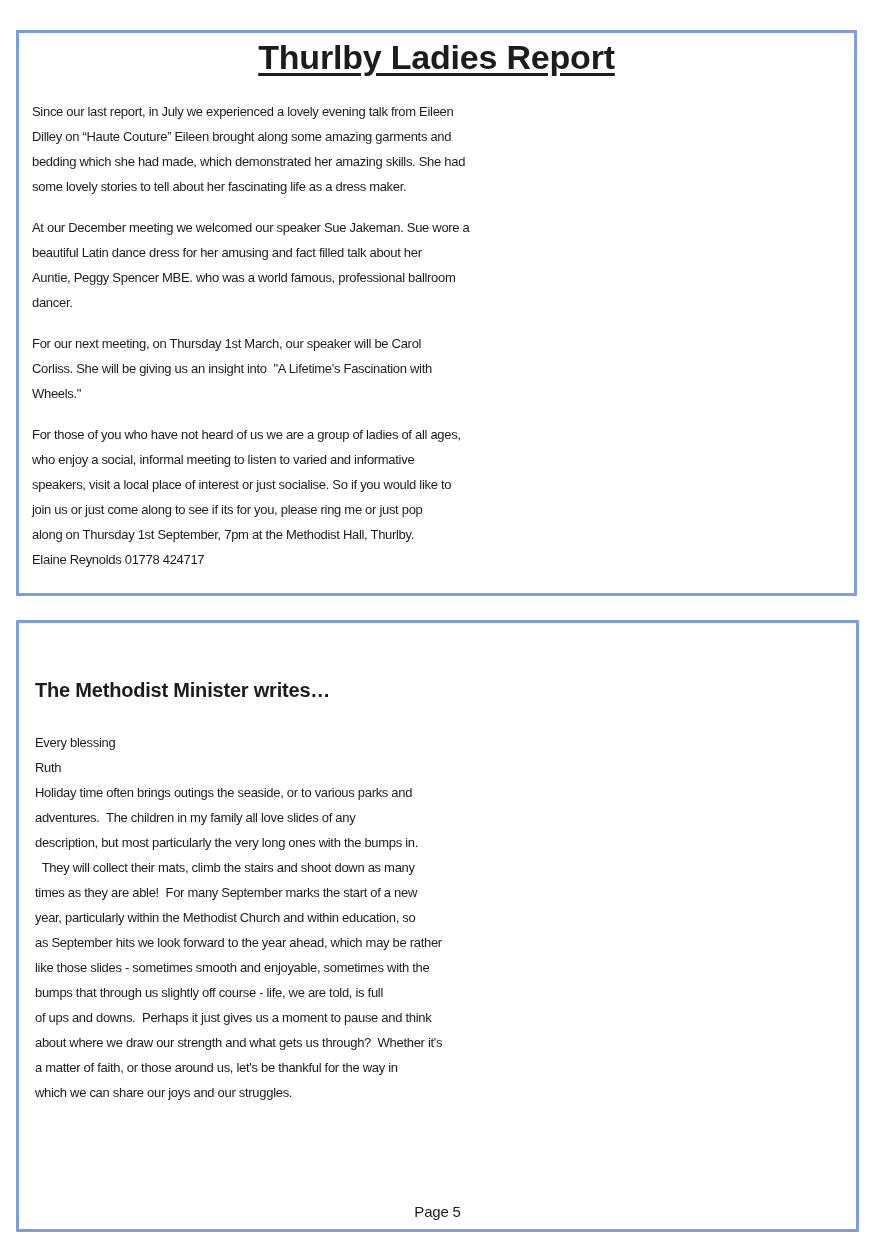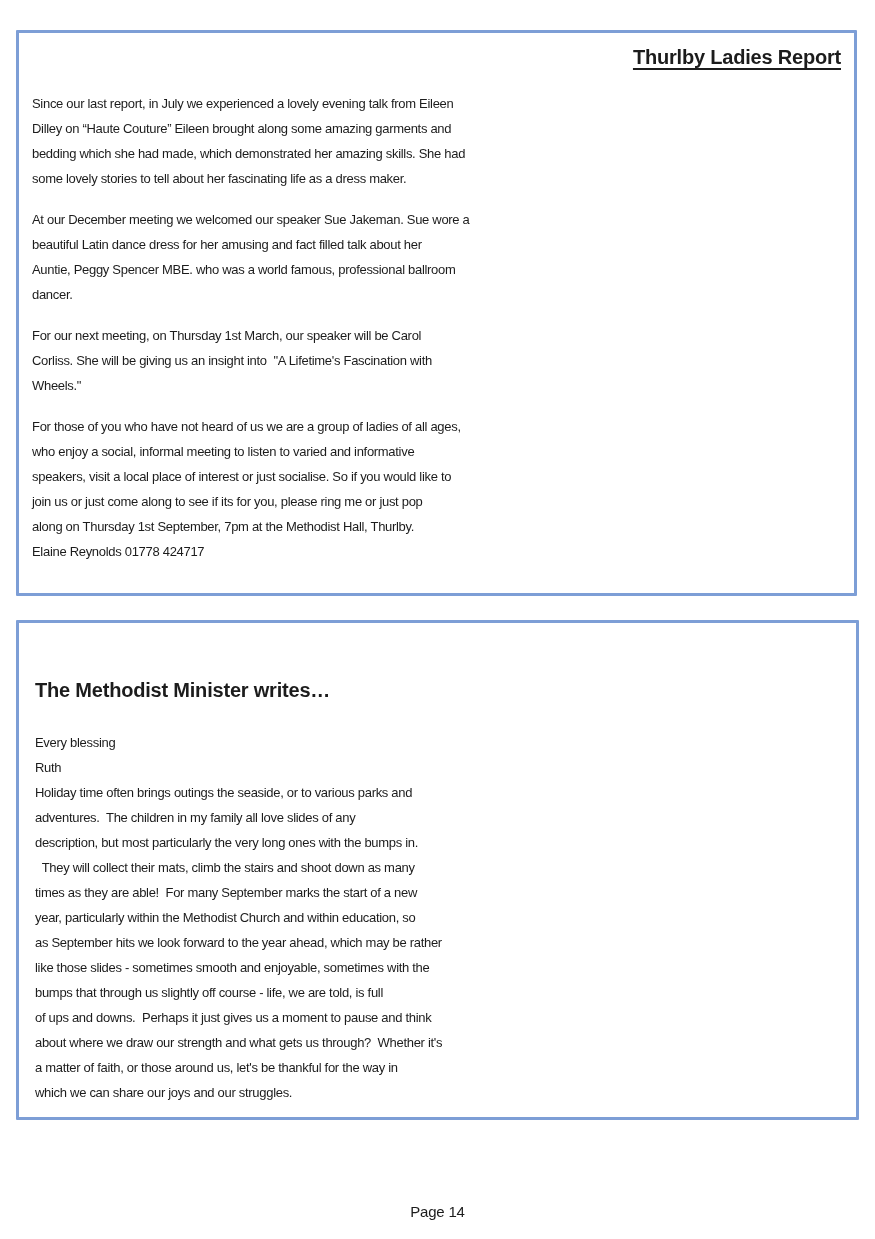--- a/index.html
+++ b/index.html
@@ -25,29 +25,29 @@
   }
   .box-report {
     top: 30px;
     width: 841px;
     height: 566px;
     padding: 8px 13px;
   }
   .box-minister {
     top: 620px;
     width: 843px;
-    height: 500px;
+    height: 612px;
     padding: 12px 16px;
   }
   .report-title {
-    margin: 0 0 18px 0;
-    font-size: 20px;
+    margin: 0 0 26px 0;
+    font-size: 34px;
     line-height: 32px;
     font-weight: bold;
-    text-align: right;
+    text-align: center;
     text-decoration: underline;
     text-underline-offset: 4px;
     letter-spacing: -0.2px;
   }
   .para {
     margin: 0 0 16px 0;
     font-size: 13px;
     line-height: 25px;
     letter-spacing: -0.3px;
     white-space: pre-wrap;
@@ -118,16 +118,16 @@
 as September hits we look forward to the year ahead, which may be rather
 like those slides - sometimes smooth and enjoyable, sometimes with the
 bumps that through us slightly off course - life, we are told, is full
 of ups and downs.  Perhaps it just gives us a moment to pause and think
 about where we draw our strength and what gets us through?  Whether it's
 a matter of faith, or those around us, let's be thankful for the way in
 which we can share our joys and our struggles.</p>
   </section>
 
   <footer class="page-footer">
-    <span class="page-number">Page 14</span>
+    <span class="page-number">Page 5</span>
   </footer>
 
 </div>
 
 </body></html>

